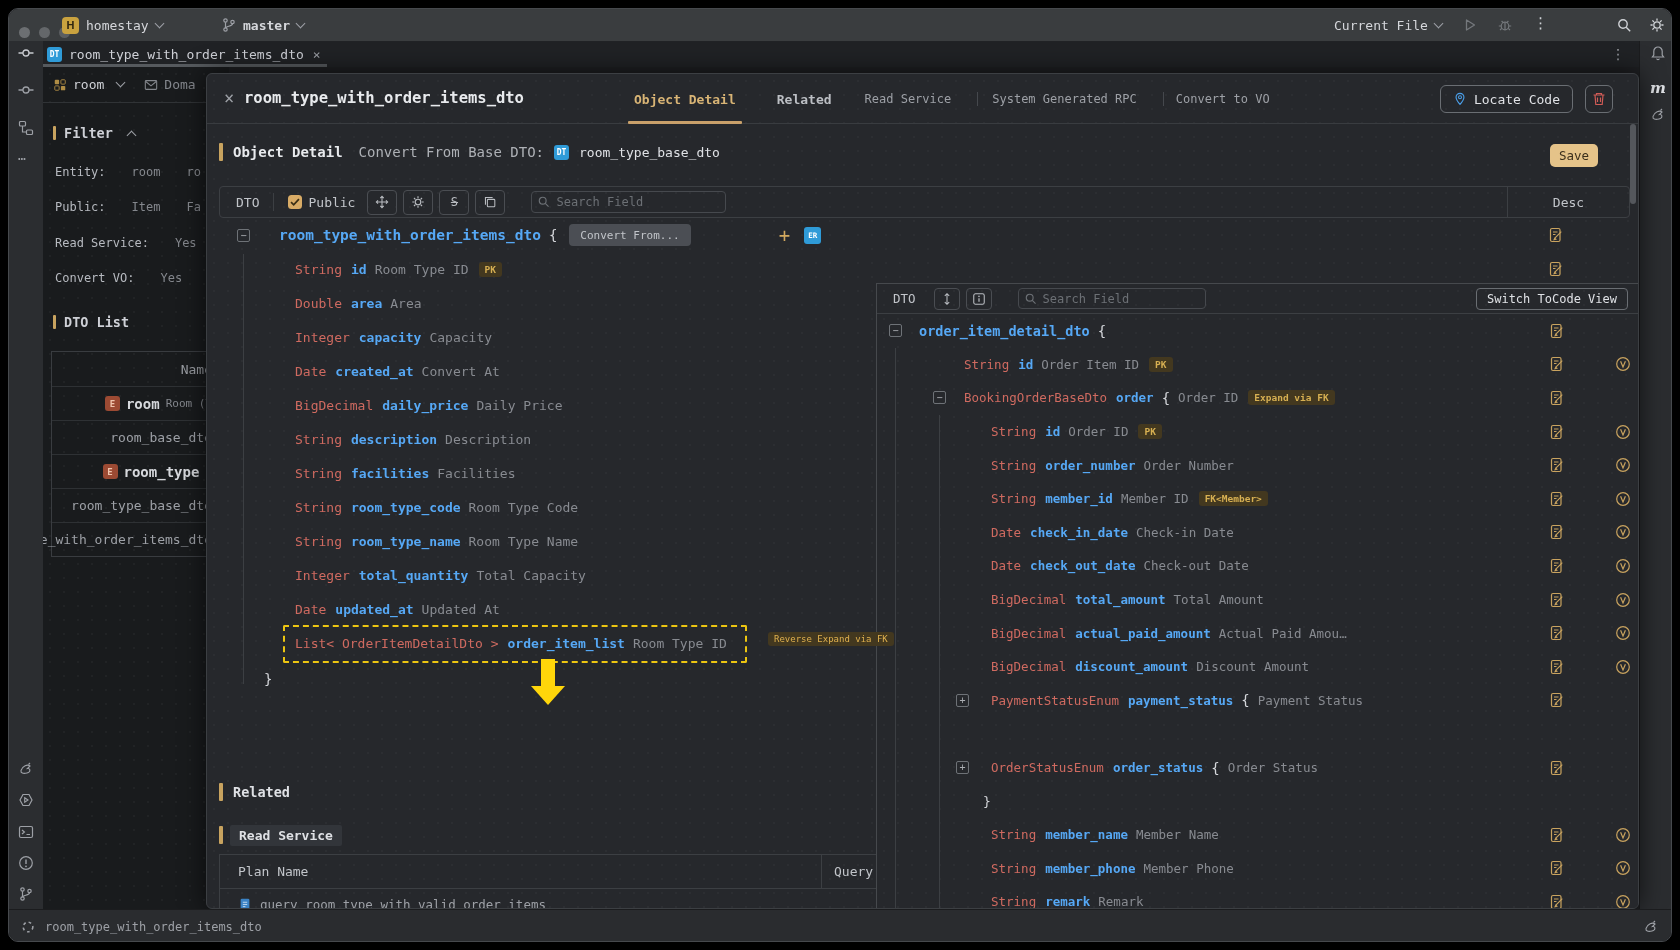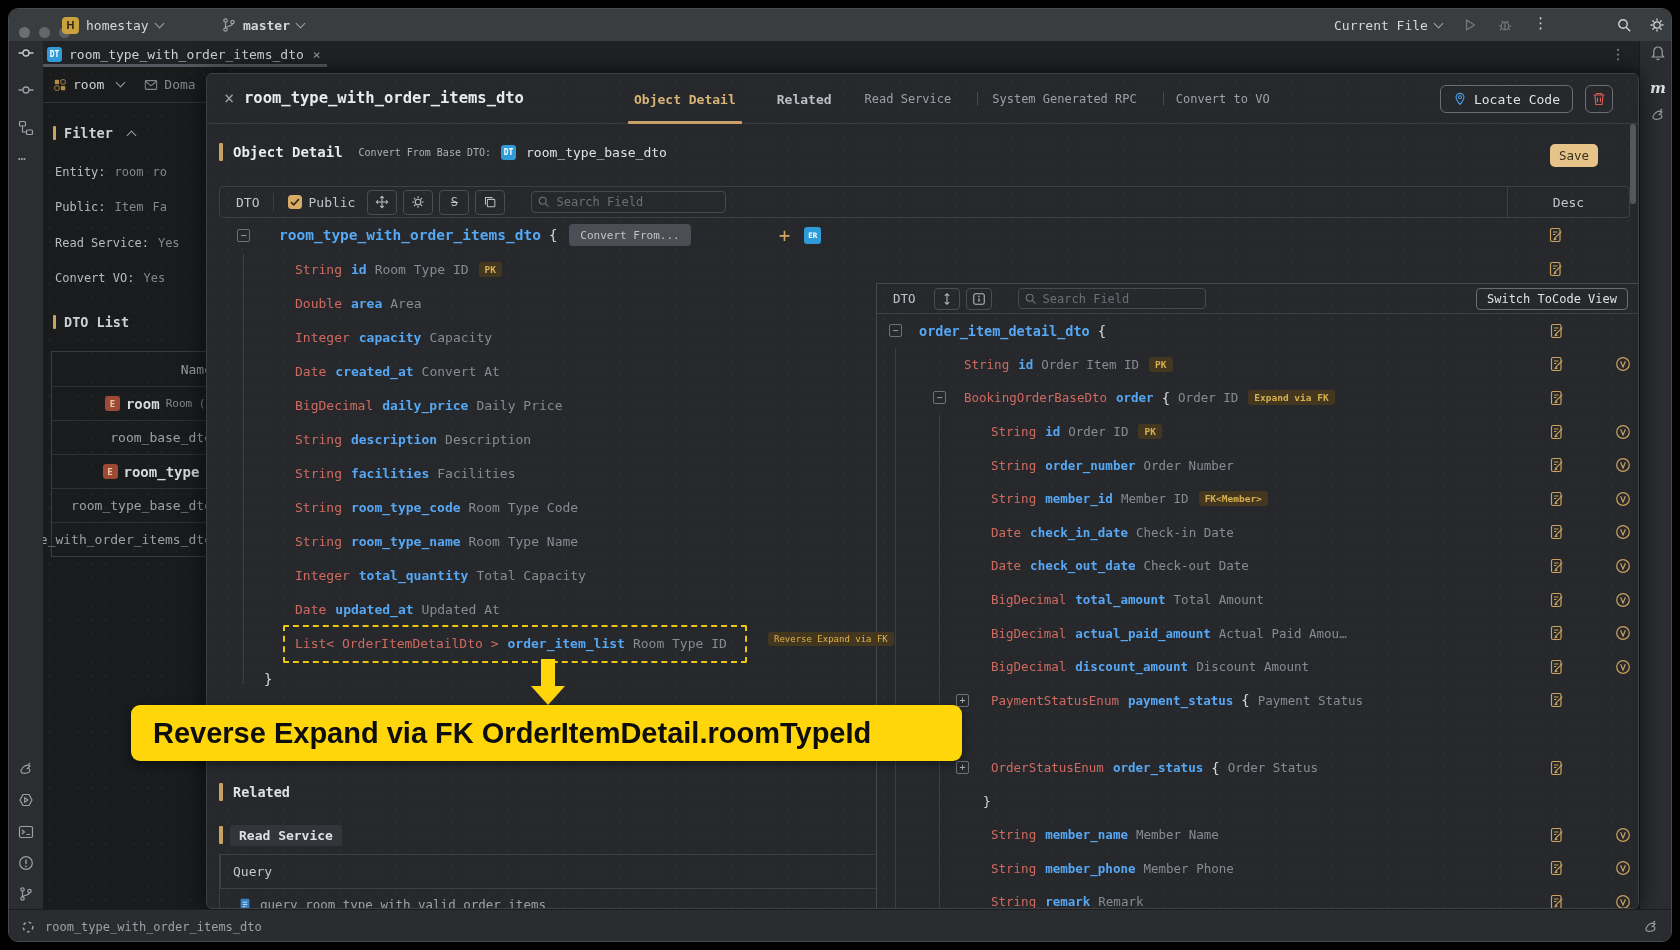--- a/index.html
+++ b/index.html
@@ -39,21 +39,21 @@
   #rightbar .bar-ic { left:10px; }
   .mlogo { font-family:"DejaVu Serif",serif; font-style:italic; font-weight:bold; color:#dfe1e5; font-size:15px; }
 
   
   #sidebar { position:absolute; left:34px; top:58px; width:186px; height:842px; background:#191b1d; overflow:hidden;
     background-image:radial-gradient(#ffffff09 1px, transparent 1px); background-size:14px 14px; }
   #sb-head { height:36px; border-bottom:1px solid #303336; display:flex; align-items:center; padding:0 10px; gap:6px;
     color:#ced0d6; font-size:13px; white-space:nowrap; }
   .sec-bar { width:3px; height:14px; background:#c8a35f; border-radius:1px; display:inline-block; }
   .sb-sec { display:flex; align-items:center; gap:8px; color:#ced0d6; font-size:13.5px; font-weight:bold; padding:0 10px; }
-  .sb-row { display:flex; align-items:center; gap:9px; padding:0 12px; font-size:12px; white-space:nowrap; }
+  .sb-row { display:flex; align-items:center; gap:26px; padding:0 12px; font-size:12px; white-space:nowrap; }
   .sb-row .lab { color:#b7bac0; }
   .sb-row .val { color:#84878d; }
   #sb-table { position:absolute; left:8px; top:284px; width:170px; border:1px solid #393c40; }
   .sbt-row { height:34px; display:flex; align-items:center; padding:0 8px; gap:6px; border-top:1px solid #2e3134; white-space:nowrap;justify-content:flex-end; }
   .sbt-row:first-child { border-top:none; color:#9a9da3; font-size:13px; }
   .e-badge { display:inline-flex; width:15px; height:15px; border-radius:3px; background:#9c4a33; color:#f0c5ae;
     font-size:9px; font-weight:bold; align-items:center; justify-content:center; }
   .dto-name { color:#d6d8dc; font-weight:bold; font-size:14px; }
   .dto-note { color:#84878d; font-size:11px; }
   .dto-sub { color:#9da0a6; font-size:13px; padding-left:24px; }
@@ -71,21 +71,21 @@
   .ptab2 { font-size:13px; font-weight:bold; color:#bcbfc4; margin-left:41px; }
   .ptab3 { font-size:12px; color:#9da0a6; }
   .ptab-sep { width:1px; height:14px; background:#45484d; margin-left:26px; }
   #locate-btn { position:absolute; right:65px; top:11px; height:28px; border:1px solid #6a6e73; border-radius:6px;
     display:flex; align-items:center; gap:7px; padding:0 12px; color:#dfe1e5; font-size:13px; }
   #trash-btn { position:absolute; right:25px; top:11px; width:28px; height:28px; border:1px solid #6a6e73;
     border-radius:6px; display:flex; align-items:center; justify-content:center; color:#cf5b56; }
   #p-section { position:absolute; left:0; top:64px; width:100%; height:28px; display:flex; align-items:center; padding-left:12px; gap:10px; }
   .sec-bar2 { width:4px; height:18px; background:#c8a35f; border-radius:1px; }
   #sec-heading { color:#e8eaed; font-size:14px; font-weight:bold; }
-  #sec-convert { color:#aeb1b6; font-size:10px; margin-left:6px; }
+  #sec-convert { color:#aeb1b6; font-size:14px; margin-left:6px; }
   #sec-basedto { color:#dfe1e5; font-size:13px; }
   #save-btn { position:absolute; right:40px; top:70px; width:48px; height:23px; background:#e5c389; color:#3b2f1c;
     border-radius:5px; font-size:12.5px; display:flex; align-items:center; justify-content:center; }
   #p-toolbar { position:absolute; left:12px; top:112px; right:8px; height:32px; border:1px solid #3c3f43; border-radius:4px;
     display:flex; align-items:center; }
   .tb-lab { color:#c2c5ca; font-size:13px; margin:0 14px 0 16px; }
   .tb-vsep { width:1px; height:18px; background:#3c3f43; }
   .cbx { width:14px; height:14px; border-radius:3.5px; background:#d8ab66; display:inline-flex; align-items:center;
     justify-content:center; margin:0 6px 0 14px; }
   .mini-btn { width:30px; height:25px; border:1px solid #4a4d52; border-radius:4px; display:flex; align-items:center;
@@ -596,20 +596,21 @@
     <div id="sec-related">
       <span class="sec-bar2"></span>
       <span>Related</span>
     </div>
     <div id="sec-rs">
       <span class="sec-bar2"></span>
       <span class="bg">Read Service</span>
     </div>
     <div id="p-table">
       <div id="pt-head">
+        <span class="c1">Plan Name</span>
         <span style="border-left:1px solid #3c3f43;height:100%;display:flex;align-items:center;padding-left:12px">Query</span>
       </div>
       <div id="pt-row">
         <svg class="icon14">
             <use href="#i-doc"></use>
           </svg>
         <span>query_room_type_with_valid_order_items</span>
       </div>
     </div>
     <div id="scroll-thumb"></div>
@@ -815,23 +816,20 @@
           <svg class="rv">
               <use href="#i-vcirc"></use>
             </svg>
         </div>
       </div>
     </div>
   </div>
 
   <div id="arrow-shaft"></div>
   <div id="arrow-head"></div>
-  <div id="callout">
-    <span>Reverse Expand via FK OrderItemDetail.roomTypeId</span>
-  </div>
 
   <div id="statusbar">
     <svg class="icon14">
         <use href="#i-spin"></use>
       </svg>
     <span>room_type_with_order_items_dto</span>
     <svg class="right">
         <use href="#i-hand"></use>
       </svg>
   </div>

